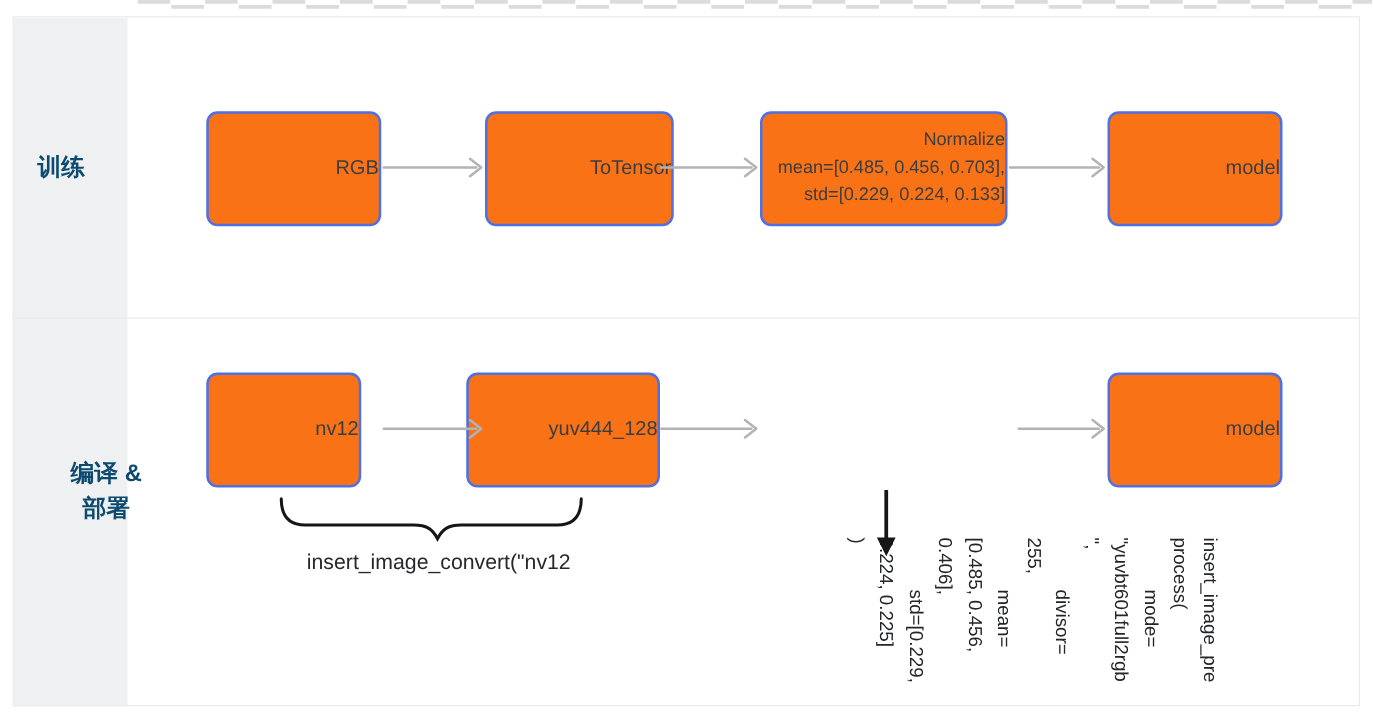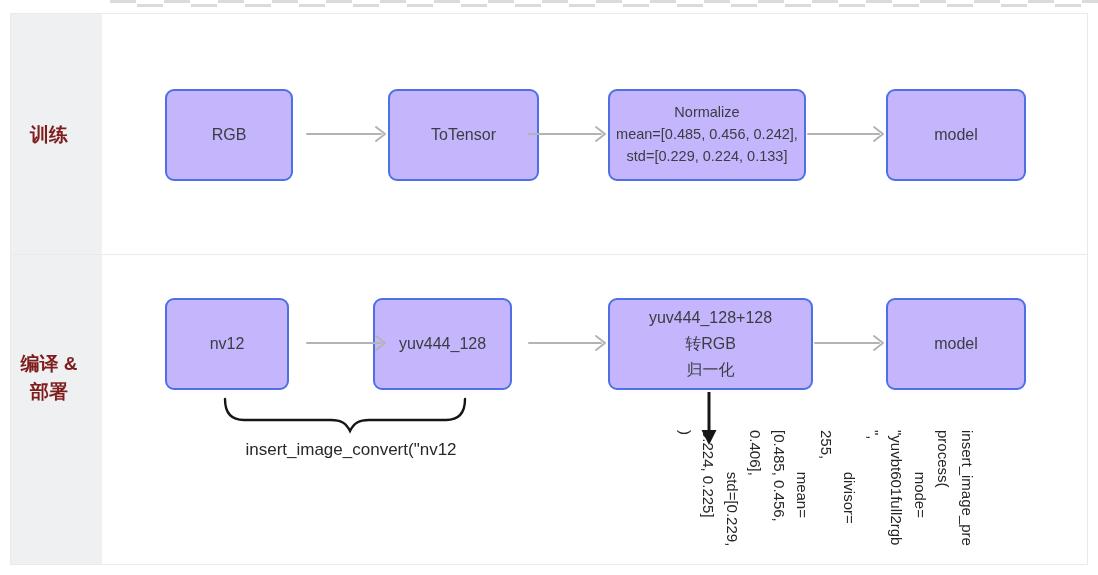--- a/index.html
+++ b/index.html
@@ -25,28 +25,28 @@
     overflow:hidden;
   }
   .sidebar{
     position:absolute;left:0;top:0;width:91px;height:100%;background:#eef0f2;
   }
   .row-divider{
     position:absolute;left:0;top:240px;width:100%;height:1px;background:#e9eaec;
   }
   .side-label{
     position:absolute;left:0;width:76px;text-align:center;
-    font-weight:bold;font-size:19px;color:#7f1d1d;line-height:28px;
+    font-weight:bold;font-size:19px;color:#0c4a6e;line-height:28px;
   }
   .side-label.train{top:107px;}
-  .side-label.deploy{top:336px;}
+  .side-label.deploy{top:352px;padding-left:36px;}
   .node{
     position:absolute;height:92px;box-sizing:border-box;
-    background:#c4b5fd;border:2px solid #4e70e2;border-radius:9px;
-    display:flex;flex-direction:column;align-items:center;justify-content:center;
+    background:#f97316;border:2px solid #4e70e2;border-radius:9px;
+    display:flex;flex-direction:column;align-items:flex-end;justify-content:center;
     color:#3a3d42;font-size:16px;text-align:center;
   }
   .row1{top:75px;}
   .row2{top:284px;}
   .node .ln{display:block;}
   .node.multiline-sm{font-size:14.5px;line-height:1.5;}
   .node.multiline-lg{font-size:16px;line-height:1.62;}
   .brace-label{
     position:absolute;left:190px;top:426px;width:300px;text-align:center;
     font-size:17px;color:#26282b;
@@ -74,45 +74,40 @@
     <div class="side-label train">
       <span>训练</span>
     </div>
 
     <div class="side-label deploy">
       <span class="ln">编译</span>
       <span class="ln">&amp;</span>
       <span class="ln">部署</span>
     </div>
 
-    <div class="node row1" style="left:154px;width:128px;">
+    <div class="node row1" style="left:154px;width:140px;">
       <span>RGB</span>
     </div>
     <div class="node row1" style="left:377px;width:151px;">
       <span>ToTensor</span>
     </div>
     <div class="node row1 multiline-sm" style="left:597px;width:198px;">
       <span class="ln">Normalize</span>
-      <span class="ln">mean=[0.485, 0.456, 0.242],</span>
+      <span class="ln">mean=[0.485, 0.456, 0.703],</span>
       <span class="ln">std=[0.229, 0.224, 0.133]</span>
     </div>
     <div class="node row1" style="left:875px;width:140px;">
       <span>model</span>
     </div>
 
     <div class="node row2" style="left:154px;width:124px;">
       <span>nv12</span>
     </div>
-    <div class="node row2" style="left:362px;width:139px;">
+    <div class="node row2" style="left:362px;width:155px;">
       <span>yuv444_128</span>
-    </div>
-    <div class="node row2 multiline-lg" style="left:597px;width:205px;">
-      <span class="ln">yuv444_128+128</span>
-      <span class="ln">转RGB</span>
-      <span class="ln">归一化</span>
     </div>
     <div class="node row2" style="left:875px;width:140px;">
       <span>model</span>
     </div>
 
     <div class="brace-label">
       <span>insert_image_convert("nv12</span>
     </div>
 
     <div class="rotated-code">insert_image_pre

